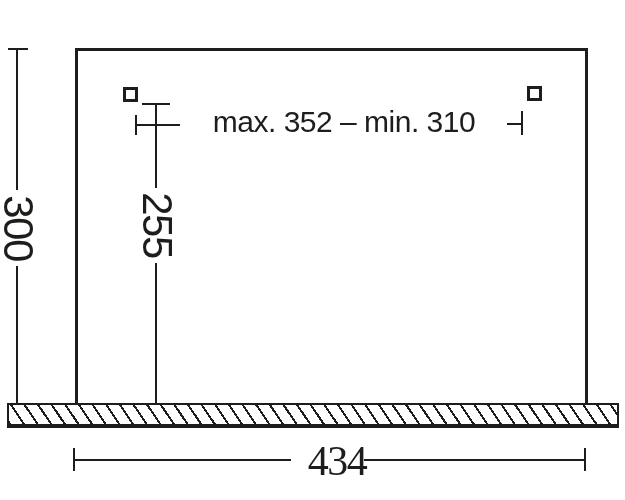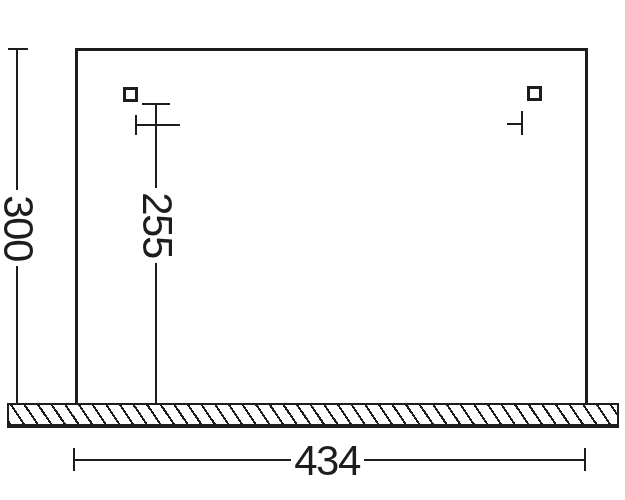--- a/index.html
+++ b/index.html
@@ -78,21 +78,21 @@
   #dim255-label { left: 157px; top: 225px; }
   
   #dimh-tick-l  { left: 135px; top: 115px; width: 2px;  height: 20px; }
   #dimh-seg-l   { left: 135px; top: 124px; width: 45px; height: 2px; }
   #dimh-label   { left: 344px; top: 122px; }
   #dimh-seg-r   { left: 507px; top: 123px; width: 16px; height: 2px; }
   #dimh-tick-r  { left: 521px; top: 111px; width: 2px;  height: 24px; }
   
   #dimb-tick-l  { left: 73px;  top: 448px; width: 2px;   height: 23px; }
   #dimb-seg-l   { left: 73px;  top: 459px; width: 218px; height: 2px; }
-  #dimb-label   { left: 327px; top: 461px; }
+  #dimb-label   { left: 337px; top: 461px; font-family: Liberation Serif, serif; }
   #dimb-seg-r   { left: 364px; top: 459px; width: 222px; height: 2px; }
   #dimb-tick-r  { left: 584px; top: 448px; width: 2px;   height: 23px; }
   
   #hole-l { left: 123px; top: 87px; }
   #hole-r { left: 527px; top: 86px; }
 </style>
 </head>
 <body>
 
 <div class="canvas">
@@ -111,20 +111,21 @@
   <div class="label vertical num" id="dim300-label">300</div>
   <div class="line" id="dim300-b"></div>
 
   <div class="line" id="dim255-tbar"></div>
   <div class="line" id="dim255-a"></div>
   <div class="label vertical num" id="dim255-label">255</div>
   <div class="line" id="dim255-b"></div>
 
   <div class="line" id="dimh-tick-l"></div>
   <div class="line" id="dimh-seg-l"></div>
+  <div class="label rangetext" id="dimh-label">max. 352 – min. 310</div>
   <div class="line" id="dimh-seg-r"></div>
   <div class="line" id="dimh-tick-r"></div>
 
   <div class="line" id="dimb-tick-l"></div>
   <div class="line" id="dimb-seg-l"></div>
   <div class="label num" id="dimb-label">434</div>
   <div class="line" id="dimb-seg-r"></div>
   <div class="line" id="dimb-tick-r"></div>
 
 </div>

